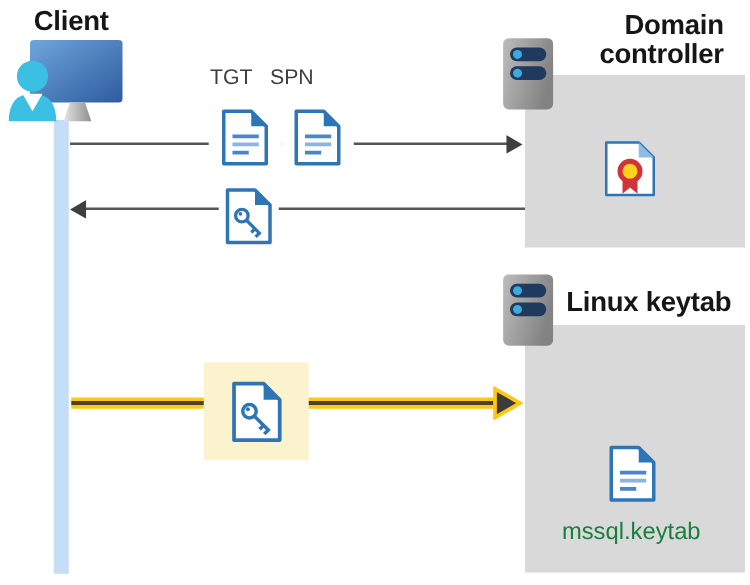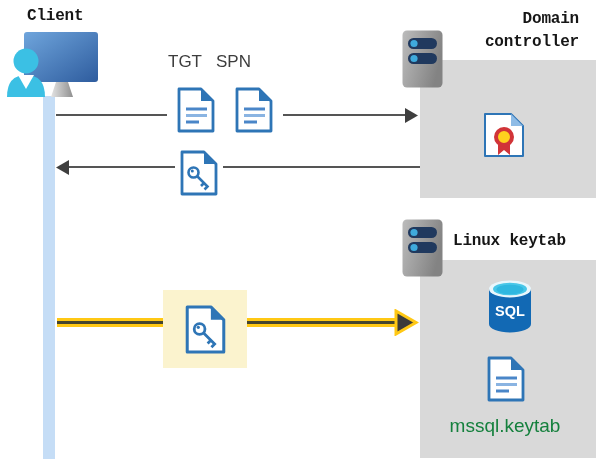--- a/index.html
+++ b/index.html
@@ -1,19 +1,19 @@
 <!DOCTYPE html>
 <html><head>
 <meta charset="utf-8">
 <style>
   html,body{margin:0;padding:0;background:#fff;}
   #stage{position:relative;width:600px;height:468px;background:#fff;overflow:hidden;
          font-family:"Liberation Sans","DejaVu Sans",sans-serif;}
   .abs{position:absolute;}
-  .node-title{font-weight:bold;color:#161616;font-size:16px;line-height:23px;letter-spacing:-0.2px;font-family:Liberation Mono, monospace;}
+  .node-title{font-weight:bold;color:#161616;font-size:22px;line-height:23px;letter-spacing:-0.2px;}
   .ticket-label{font-size:17px;color:#3d3d3d;text-align:left;}
   .file-label{font-size:19px;color:#15803d;text-align:center;}
   .graybox{background:#d9d9d9;}
   .lifeline{background:#c5ddf6;}
   .hline{background:#555;height:2px;}
   .iconbox{background:#fff;display:flex;align-items:center;justify-content:center;}
   .hl-box{background:#fbf3ce;display:flex;align-items:center;justify-content:center;}
   .yellow-shaft{background:linear-gradient(to bottom,#ffc814 0 33.3%,#45452e 33.3% 66.6%,#ffc814 66.6% 100%);}
   svg{display:block;}
 </style>
@@ -131,29 +131,20 @@
       <rect x="0.5" y="0.5" width="40" height="57" rx="4.5" fill="url(#serverGrad)"></rect>
       <rect x="6" y="8" width="29" height="11" rx="5.5" fill="#20395E"></rect>
       <circle cx="12" cy="13.5" r="3.6" fill="#3FAADC"></circle>
       <rect x="6" y="23" width="29" height="11" rx="5.5" fill="#20395E"></rect>
       <circle cx="12" cy="28.5" r="3.6" fill="#3FAADC"></circle>
     </svg>
   </div>
 
   <div class="abs node-title" style="left:453px;top:230px;white-space:nowrap;">Linux keytab</div>
 
-  <div class="abs" style="left:487px;top:280px;">
-    <svg width="46" height="53" viewBox="0 0 46 53">
-      <path d="M2,9 v35 a21,8.5 0 0 0 42,0 v-35 z" fill="#1269B4"></path>
-      <ellipse cx="23" cy="9" rx="21" ry="8.5" fill="#E9F7FC"></ellipse>
-      <ellipse cx="23" cy="9" rx="17" ry="6.3" fill="#49C7E8"></ellipse>
-      <ellipse cx="23" cy="9.5" rx="13.5" ry="4.8" fill="#2FB8E0"></ellipse>
-      <text x="23" y="35.5" text-anchor="middle" font-size="14.5" font-weight="bold" fill="#ffffff">SQL</text>
-    </svg>
-  </div>
 
   <div class="abs" style="left:486px;top:354px;">
     <svg width="40" height="50" viewBox="0 0 40 48">
       <path d="M3,3 h22 l12,12 v30 h-34 z" fill="#fff" stroke="#2E75B6" stroke-width="2.8" stroke-linejoin="round"></path>
       <polygon points="25,3 25,15 37,15" fill="#2E75B6"></polygon>
       <line x1="10" y1="23" x2="31" y2="23" stroke="#4A86C8" stroke-width="3"></line>
       <line x1="10" y1="29.5" x2="31" y2="29.5" stroke="#8AB4E2" stroke-width="3"></line>
       <line x1="10" y1="36" x2="23" y2="36" stroke="#4A86C8" stroke-width="3"></line>
     </svg>
   </div>

